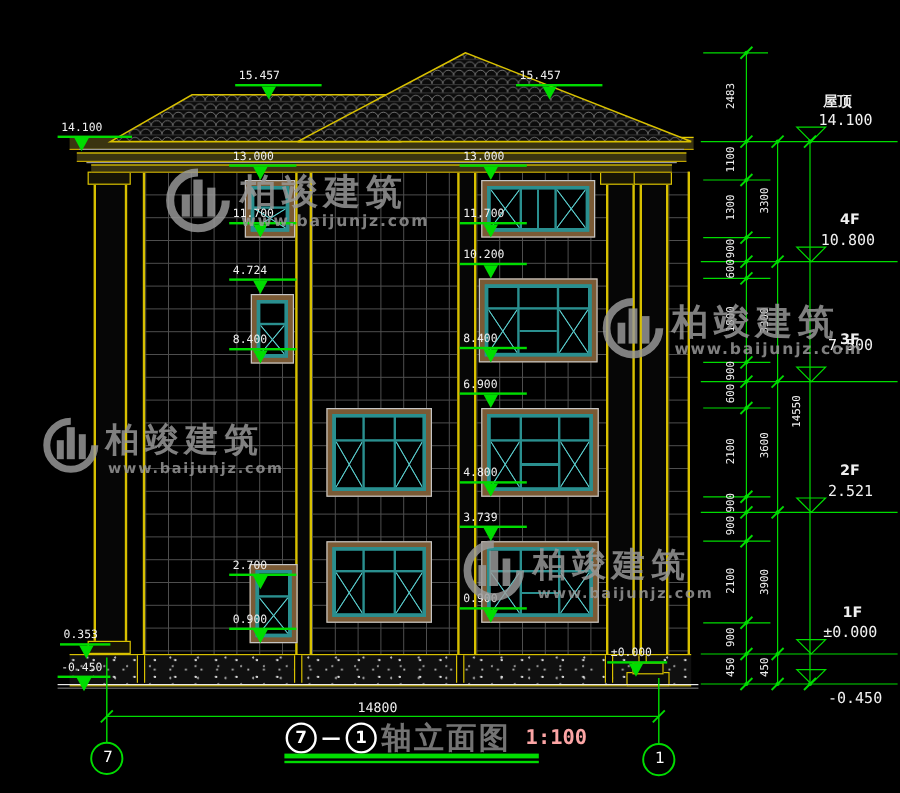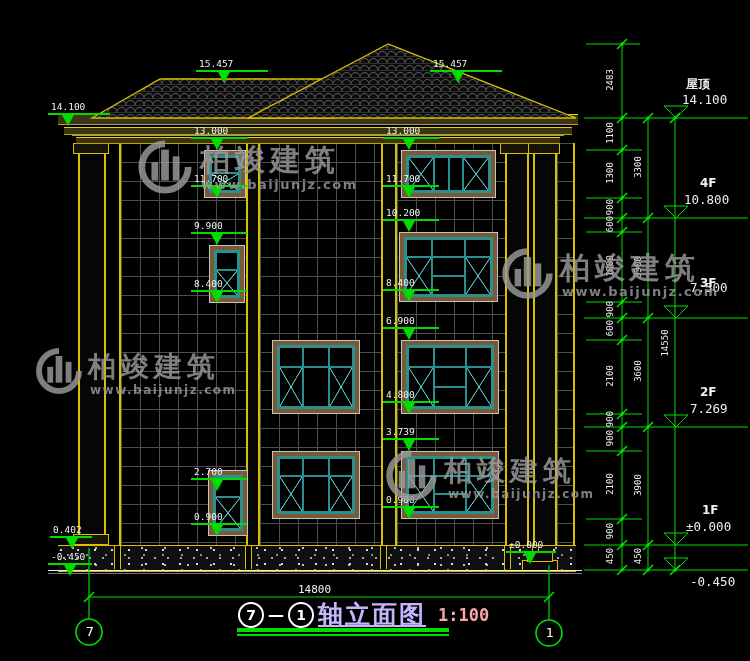--- a/index.html
+++ b/index.html
@@ -303,21 +303,21 @@
       <div class="em-t">13.000</div>
       <div class="em-l"></div>
       <div class="em-tri"></div>
     </div>
   <div class="em" style="left:191px;top:173px;">
       <div class="em-t">11.700</div>
       <div class="em-l"></div>
       <div class="em-tri"></div>
     </div>
   <div class="em" style="left:191px;top:220px;">
-      <div class="em-t">9.900</div>
+      <div class="em-t">4.724</div>
       <div class="em-l"></div>
       <div class="em-tri"></div>
     </div>
   <div class="em" style="left:191px;top:278px;">
       <div class="em-t">8.400</div>
       <div class="em-l"></div>
       <div class="em-tri"></div>
     </div>
   <div class="em" style="left:191px;top:466px;">
       <div class="em-t">2.700</div>
@@ -365,21 +365,21 @@
       <div class="em-l"></div>
       <div class="em-tri"></div>
     </div>
   <div class="em" style="left:383px;top:494px;">
       <div class="em-t">0.900</div>
       <div class="em-l"></div>
       <div class="em-tri"></div>
     </div>
 
   <div class="em" style="left:50px;top:524px;width:42px;">
-    <div class="em-t">0.402</div>
+    <div class="em-t">0.353</div>
       <div class="em-l"></div>
       <div class="em-tri" style="margin-left:16px;"></div>
   </div>
   <div class="em" style="left:48px;top:551px;width:44px;">
     <div class="em-t">-0.450</div>
       <div class="em-l"></div>
       <div class="em-tri" style="margin-left:16px;"></div>
   </div>
   <div class="em" style="left:506px;top:539px;width:50px;">
     <div class="em-t">±0.000</div>
@@ -387,21 +387,21 @@
       <div class="em-tri" style="margin-left:18px;"></div>
   </div>
 
   <div class="lvl-n" style="left:686px;top:76px;">屋顶</div>
   <div class="lvl-v" style="left:682px;top:92px;">14.100</div>
   <div class="lvl-n" style="left:700px;top:176px;">4F</div>
   <div class="lvl-v" style="left:684px;top:192px;">10.800</div>
   <div class="lvl-n" style="left:700px;top:276px;text-align:center;">3F</div>
   <div class="lvl-v" style="left:690px;top:280px;">7.500</div>
   <div class="lvl-n" style="left:700px;top:385px;">2F</div>
-  <div class="lvl-v" style="left:690px;top:401px;">7.269</div>
+  <div class="lvl-v" style="left:690px;top:401px;">2.521</div>
   <div class="lvl-n" style="left:702px;top:503px;">1F</div>
   <div class="lvl-v" style="left:686px;top:519px;">±0.000</div>
   <div class="lvl-v" style="left:690px;top:574px;">-0.450</div>
 
   <div class="vd" style="left:588px;top:75px;">2483</div>
   <div class="vd" style="left:588px;top:128px;">1100</div>
   <div class="vd" style="left:588px;top:168px;">1300</div>
   <div class="vd" style="left:588px;top:202px;">900</div>
   <div class="vd" style="left:588px;top:219px;">600</div>
   <div class="vd" style="left:588px;top:261px;">1800</div>
@@ -421,21 +421,21 @@
   <div class="vd" style="left:643px;top:338px;">14550</div>
 
   <div class="dimtxt" style="left:298px;top:583px;">14800</div>
   <div class="bub" style="left:81px;top:624px;">7</div>
   <div class="bub" style="left:541px;top:625px;">1</div>
 
   <div style="position:absolute;left:238px;top:598px;display:flex;align-items:center;gap:4px;z-index:7;">
     <span class="circ">7</span>
     <span style="color:#fff;font:bold 16px 'DejaVu Sans',sans-serif;">—</span>
     <span class="circ">1</span>
-    <span style="color:#c4b5fd;font:bold 25px 'DejaVu Sans',sans-serif;letter-spacing:2px;text-decoration:underline;">轴立面图</span>
+    <span style="color:#737373;font:bold 25px 'DejaVu Sans',sans-serif;letter-spacing:2px;">轴立面图</span>
     <span style="color:#fca5a5;font:bold 17px 'DejaVu Sans Mono',monospace;margin-left:8px;">1:100</span>
   </div>
   <div style="position:absolute;left:237px;top:628px;width:212px;height:4px;background:var(--g);z-index:7;"></div>
   <div style="position:absolute;left:237px;top:634px;width:212px;height:2px;background:var(--g);z-index:7;"></div>
 
   <div class="wm" style="left:136px;top:136px;">
     <svg width="58" height="62" viewBox="0 0 60 60">
       <path d="M30,6 a24,24 0 1 0 24,24" fill="none" stroke="#9b9b9b" stroke-width="7"></path>
       <rect x="26" y="12" width="8" height="32" fill="#9b9b9b"></rect>
         <rect x="38" y="19" width="7" height="25" fill="#9b9b9b"></rect>

